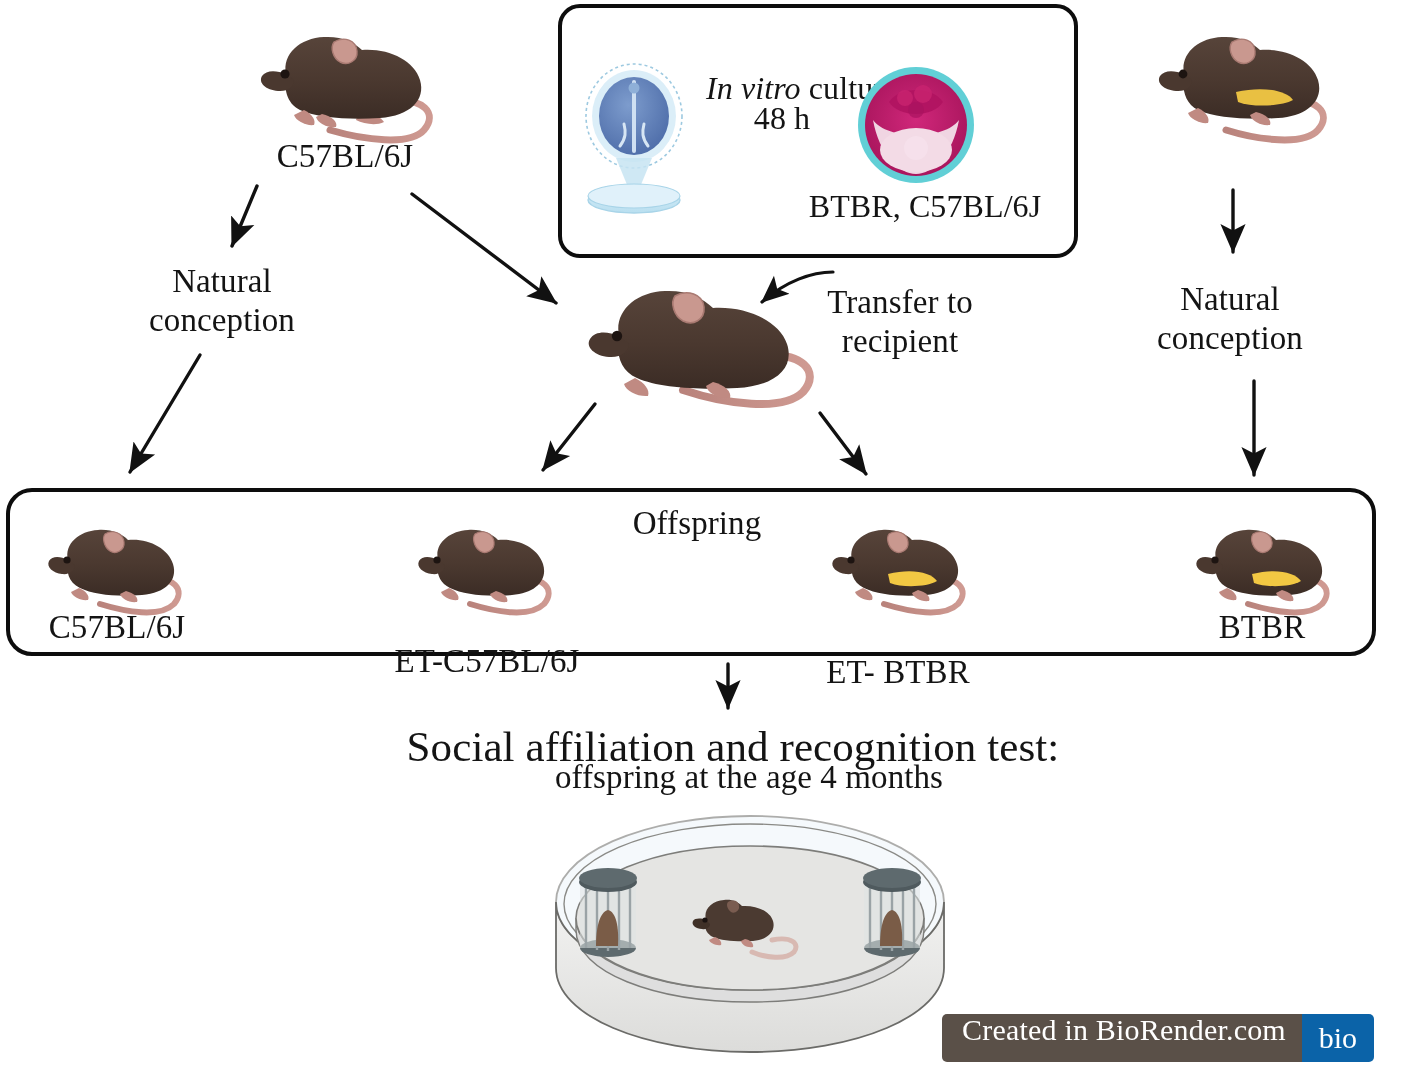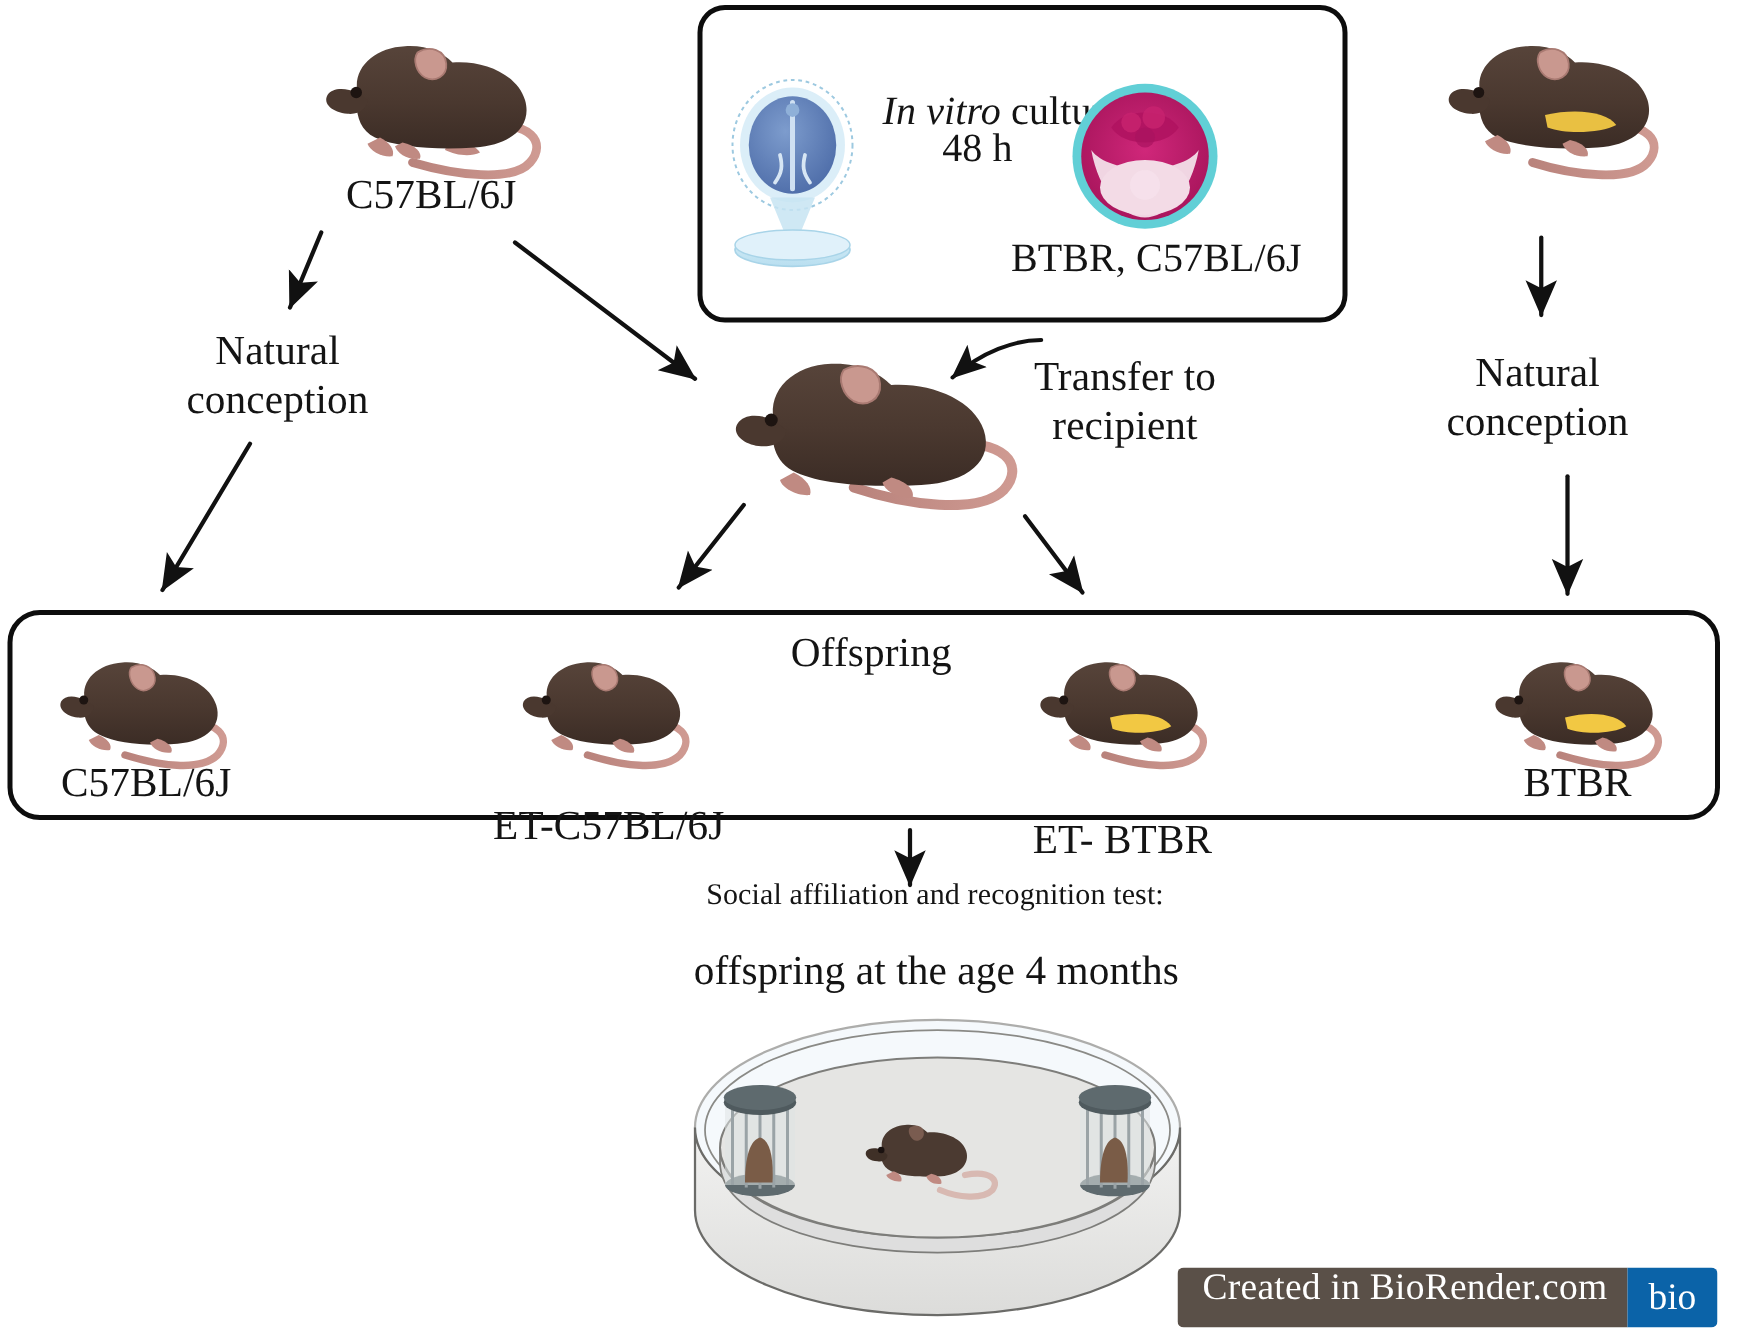--- a/index.html
+++ b/index.html
@@ -282,21 +282,21 @@
       <path d="M70,56 C93,50 113,54 119,63 C109,69 85,70 72,65 Z" fill="#f2c843"></path>
       <path d="M34,42 C26,38 18,38 15,43 C12,49 19,55 28,56 C36,57 41,52 41,47 Z" fill="#4a382f"></path>
       <path d="M71,16 C79,11 89,15 90,24 C91,32 82,37 76,33 C70,29 68,20 71,16 Z" fill="#c9988f" stroke="#a97a72" stroke-width="1.2"></path>
       <circle cx="33" cy="42" r="3.6" fill="#1d1411"></circle>
       <path d="M45,70 C52,73 56,78 54,82 C47,83 39,79 37,74 Z" fill="#c08a82"></path>
       <path d="M100,72 C108,74 113,79 111,83 C103,84 96,80 94,75 Z" fill="#c08a82"></path>
     </svg>
   </div>
   <div class="txt center" style="left:1262px;top:608px;font-size:33px;">BTBR</div>
 
-  <div class="txt center" style="left:733px;top:702px;font-size:24px;margin-left:15px;">Social affiliation and recognition test:</div>
+  <div class="txt center" style="left:733px;top:722px;font-size:43px;">Social affiliation and recognition test:</div>
   <div class="txt center" style="left:749px;top:758px;font-size:33px;">offspring at the age 4 months</div>
 
   <div class="abs" style="left:540px;top:810px;">
     <svg width="420" height="245" viewBox="0 0 420 245">
 
       <path d="M16,92 C16,140 104,176 210,176 C316,176 404,140 404,92
                L404,158 C404,206 316,242 210,242 C104,242 16,206 16,158 Z" fill="url(#gArenaWall)" stroke="#6b6b68" stroke-width="1.8"></path>
 
       <ellipse cx="210" cy="92" rx="194" ry="86" fill="#eef5fa" opacity="0.55" stroke="#6b6b68" stroke-width="1.8"></ellipse>
       <ellipse cx="210" cy="94" rx="186" ry="80" fill="none" stroke="#8a8a86" stroke-width="1.4"></ellipse>

